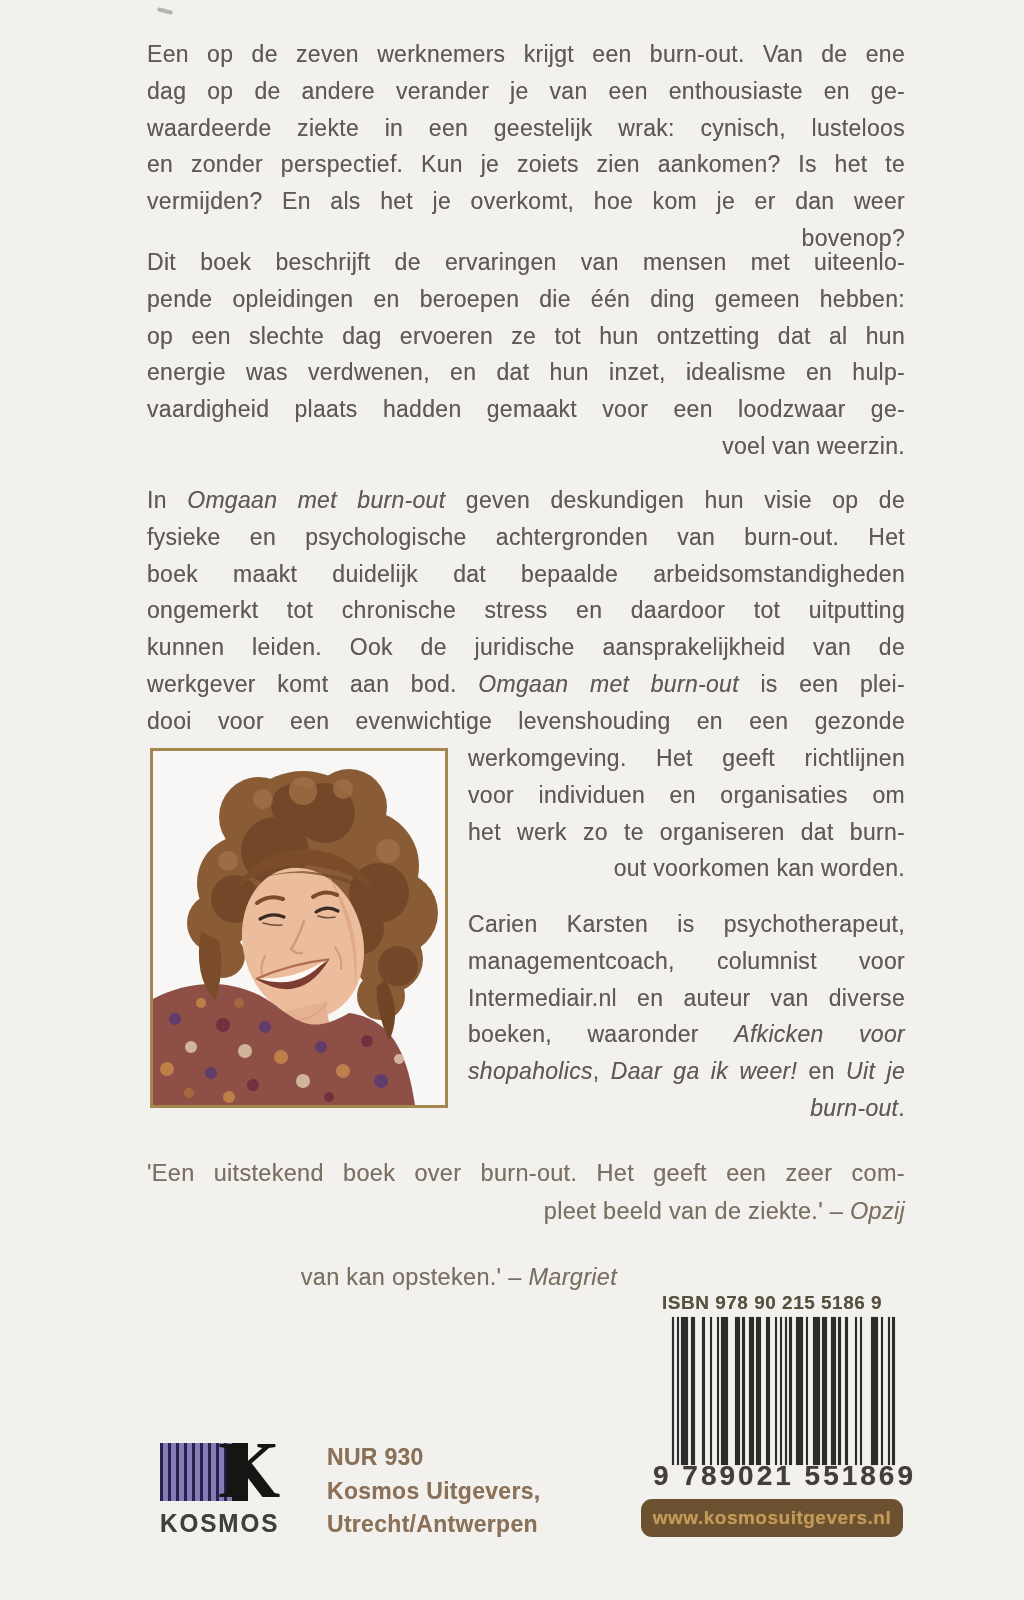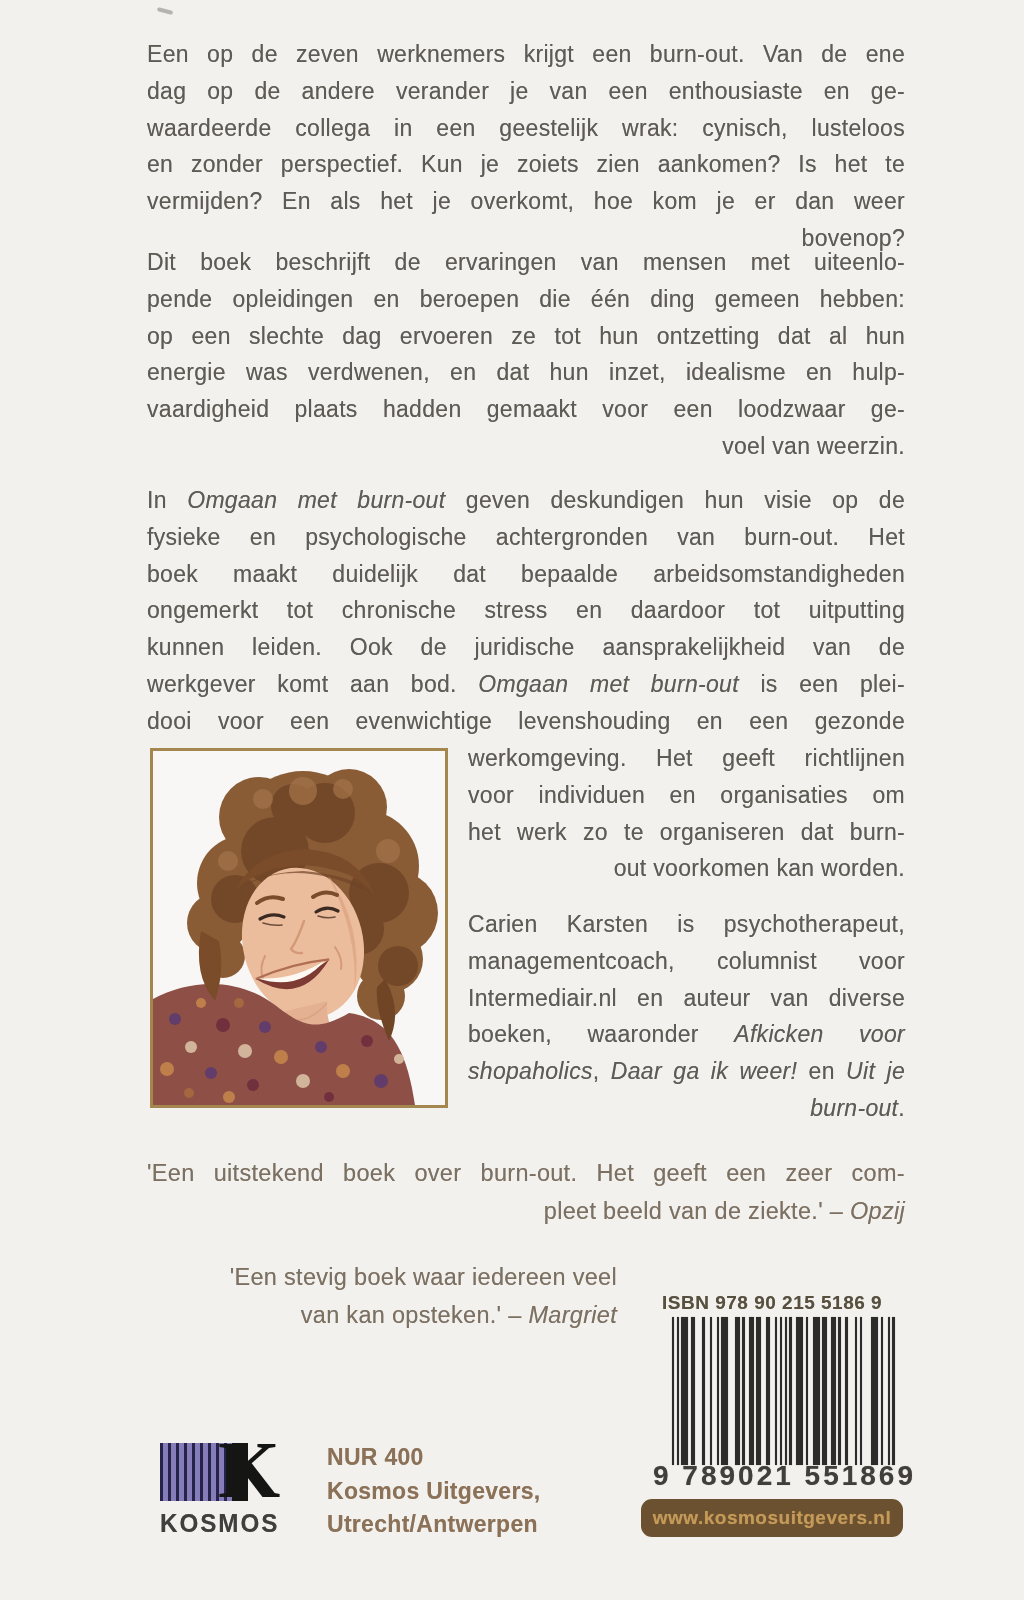--- a/index.html
+++ b/index.html
@@ -95,21 +95,21 @@
 </head>
 <body>
 
 <div class="cover">
 
   <div class="smudge"></div>
 
   <section class="copy p1">
       <div class="ln j"><span>Een op de zeven werknemers krijgt een burn-out. Van de ene</span></div>
       <div class="ln j"><span>dag op de andere verander je van een enthousiaste en ge-</span></div>
-      <div class="ln j"><span>waardeerde collega in een geestelijk wrak: cynisch, lusteloos</span></div>
+      <div class="ln j"><span>waardeerde ziekte in een geestelijk wrak: cynisch, lusteloos</span></div>
       <div class="ln j"><span>en zonder perspectief. Kun je zoiets zien aankomen? Is het te</span></div>
       <div class="ln j"><span>vermijden? En als het je overkomt, hoe kom je er dan weer</span></div>
       <div class="ln"><span>bovenop?</span></div>
     </section>
   <section class="copy p2">
       <div class="ln j"><span>Dit boek beschrijft de ervaringen van mensen met uiteenlo-</span></div>
       <div class="ln j"><span>pende opleidingen en beroepen die één ding gemeen hebben:</span></div>
       <div class="ln j"><span>op een slechte dag ervoeren ze tot hun ontzetting dat al hun</span></div>
       <div class="ln j"><span>energie was verdwenen, en dat hun inzet, idealisme en hulp-</span></div>
       <div class="ln j"><span>vaardigheid plaats hadden gemaakt voor een loodzwaar ge-</span></div>
@@ -233,21 +233,20 @@
       <div class="ln j"><span>boeken, waaronder </span><i>Afkicken voor</i></div>
       <div class="ln j"><i>shopaholics</i><span>, </span><i>Daar ga ik weer!</i><span> en </span><i>Uit je</i></div>
       <div class="ln"><i>burn-out</i><span>.</span></div>
     </section>
 
   <section class="quote q1">
       <div class="ln j"><span>'Een uitstekend boek over burn-out. Het geeft een zeer com-</span></div>
       <div class="ln"><span>pleet beeld van de ziekte.' – </span><i>Opzij</i></div>
     </section>
   <section class="quote q2">
-      <div class="ln"><span>'Een stevig boek waar iedereen veel</span></div>
       <div class="ln"><span>van kan opsteken.' – </span><i>Margriet</i></div>
     </section>
 
   <div class="isbn-label">ISBN 978 90 215 5186 9</div>
   <div class="barcode-bars">
       <span class="m on"></span>
       <span class="m"></span>
       <span class="m on"></span>
       <span class="m"></span>
       <span class="m on"></span>
@@ -346,18 +345,18 @@
   <div class="website-bar">www.kosmosuitgevers.nl</div>
 
   <div class="logo">
     <div class="logo-stripes"></div>
     <div class="logo-joint"></div>
     <span class="logo-k">K</span>
     <div class="logo-wordmark">KOSMOS</div>
   </div>
 
   <div class="imprint">
-    <div>NUR 400</div>
+    <div>NUR 930</div>
     <div>Kosmos Uitgevers,</div>
     <div>Utrecht/Antwerpen</div>
   </div>
 
 </div>
 
 </body></html>

